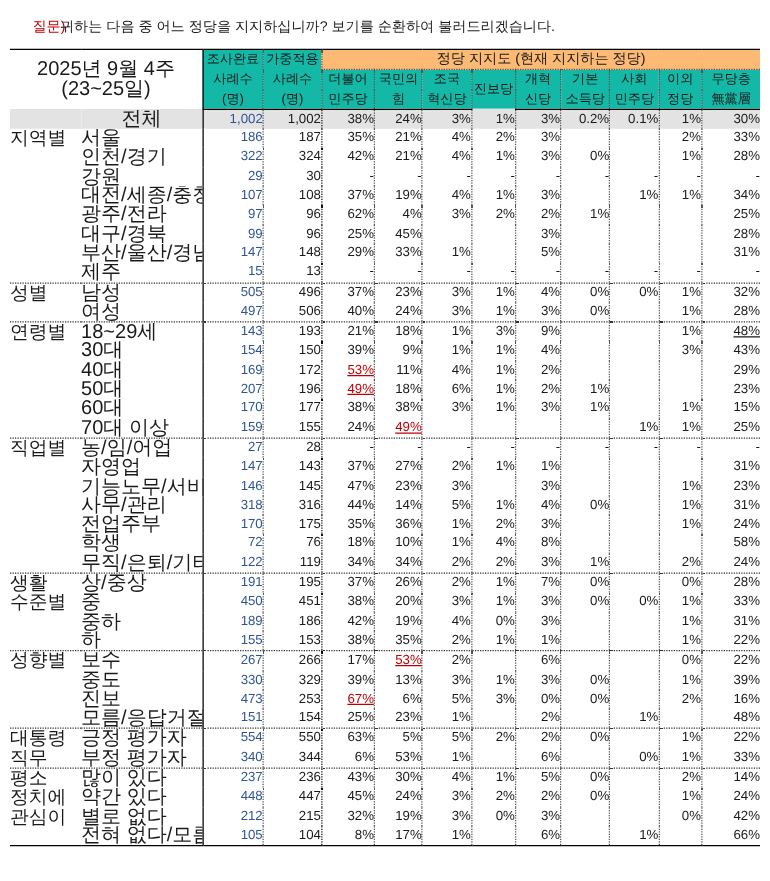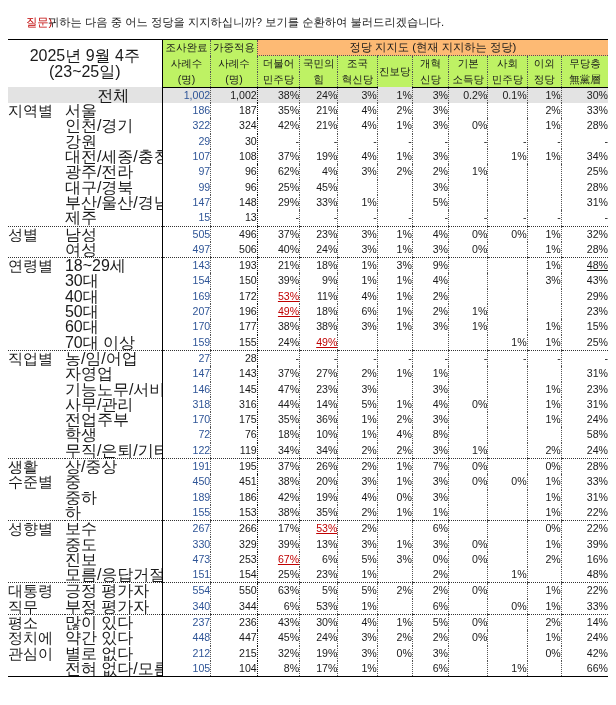--- a/index.html
+++ b/index.html
@@ -67,21 +67,21 @@
     font-weight: normal;
     vertical-align: middle;
     height: 15.3px;
     line-height: 15.3px;
     box-sizing: border-box;
   }
 
   
   thead .topline td, thead .topline th { border-top: 1.3px solid #000; }
   .hdr-cell {
-    background: #bef264;
+    background: #14b8a6;
     text-align: center;
     font-size: 10.5px;
     border-left: 1px dotted #555;
     line-height: 12.5px;
   }
   .hdr-group {
     background: #fdba74;
     text-align: center;
     font-size: 11.3px;
     border-left: 1px dotted #555;

